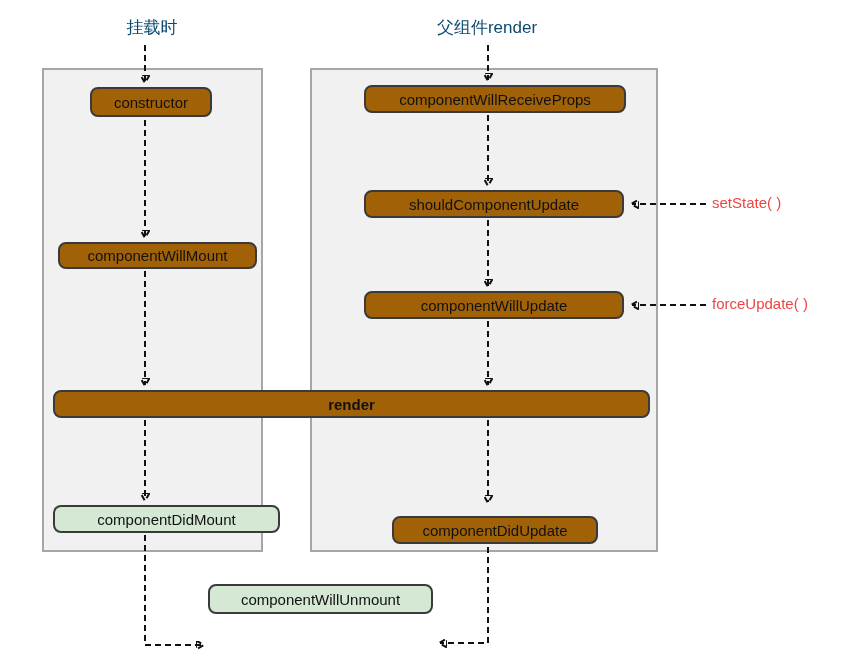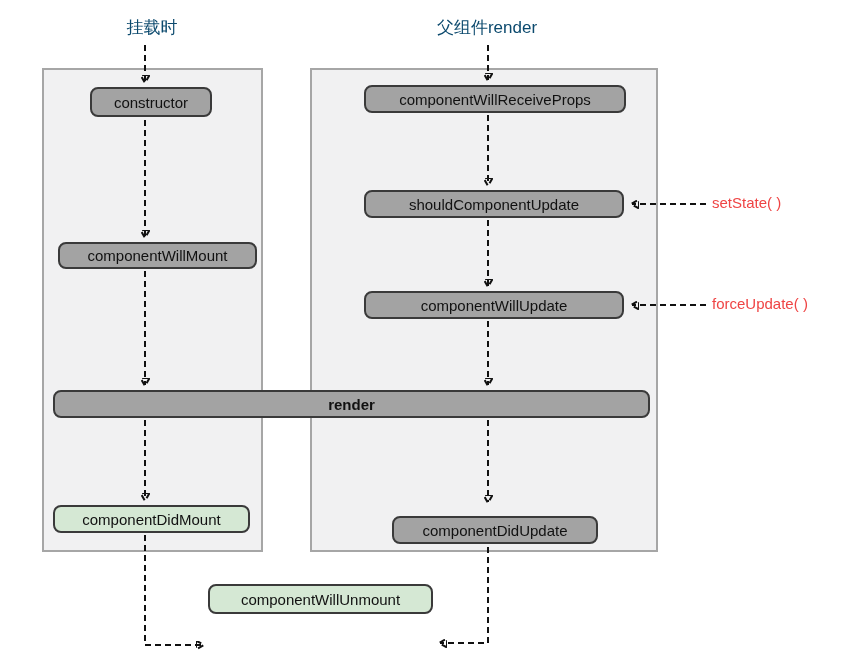--- a/index.html
+++ b/index.html
@@ -22,21 +22,21 @@
   .node{
     position:absolute;
     box-sizing:border-box;
     border:2px solid #3a3a3a;
     border-radius:8px;
     display:flex;
     align-items:center;
     justify-content:center;
     font-size:15px;
     color:#111111;
-    background:#a3a3a3;
+    background:#a16207;
     white-space:nowrap;
   }
   .node.green{background:#d5e8d4;}
   .node.render{font-weight:bold;}
   .col-header{
     position:absolute;
     font-size:17px;
     color:#0c4a6e;
     text-align:center;
     white-space:nowrap;
@@ -100,21 +100,21 @@
   <div class="node" style="left:58px;top:242px;width:199px;height:27px;">componentWillMount</div>
 
   <div class="node" style="left:364px;top:85px;width:262px;height:28px;">componentWillReceiveProps</div>
 
   <div class="node" style="left:364px;top:190px;width:260px;height:28px;">shouldComponentUpdate</div>
 
   <div class="node" style="left:364px;top:291px;width:260px;height:28px;">componentWillUpdate</div>
 
   <div class="node render" style="left:53px;top:390px;width:597px;height:28px;">render</div>
 
-  <div class="node green" style="left:53px;top:505px;width:197px;height:28px;">componentDidMount</div>
+  <div class="node green" style="left:53px;top:505px;width:227px;height:28px;">componentDidMount</div>
 
   <div class="node" style="left:392px;top:507px;width:206px;height:28px;margin-top:9px;">componentDidUpdate</div>
 
   <div class="node green" style="left:208px;top:584px;width:225px;height:30px;">componentWillUnmount</div>
 
   <div class="side-label" style="left:712px;top:194px;">setState( )</div>
   <div class="side-label" style="left:712px;top:295px;">forceUpdate( )</div>
 
 </div>
 

